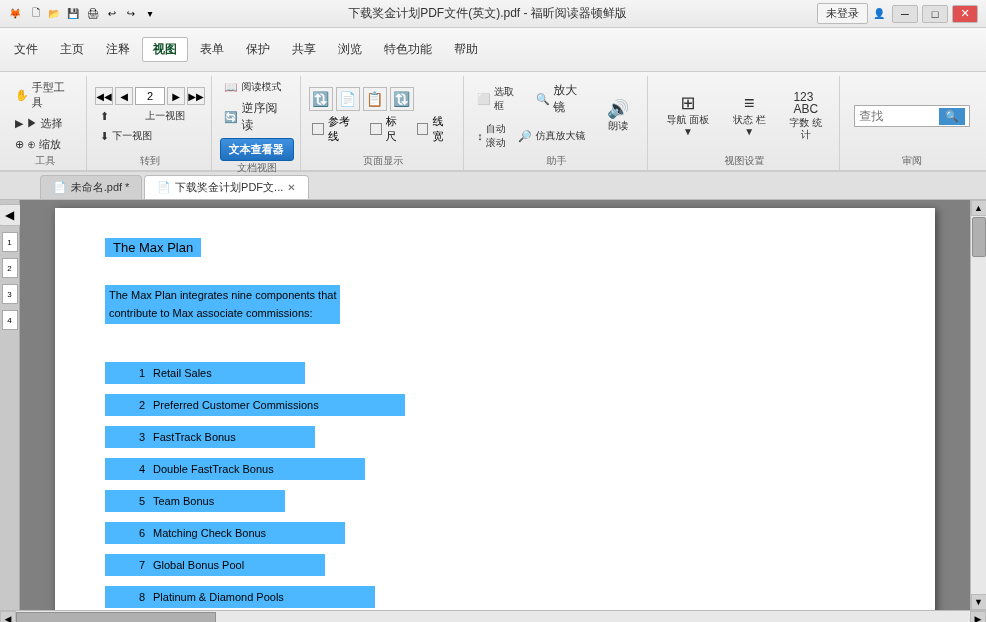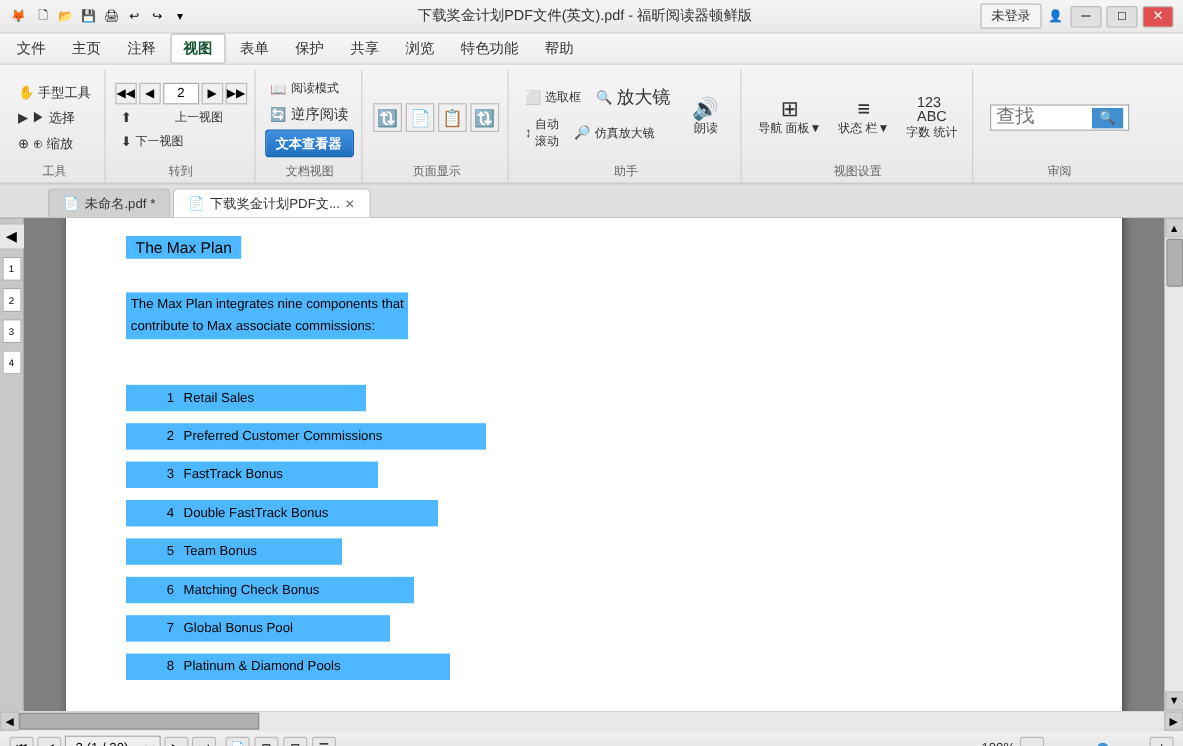--- a/index.html
+++ b/index.html
@@ -20,21 +20,21 @@
     .titlebar-icon { width: 16px; height: 16px; display: flex; align-items: center; justify-content: center; font-size: 10px; cursor: pointer; }
     .titlebar-title { font-size: 12px; color: #333; flex: 1; text-align: center; }
     .titlebar-right { display: flex; align-items: center; gap: 4px; }
     .win-btn { width: 26px; height: 18px; display: flex; align-items: center; justify-content: center; font-size: 11px; cursor: pointer; background: #e0e0e0; border: 1px solid #bbb; border-radius: 2px; }
     .win-btn.close { background: #e05050; color: white; }
     .login-btn { font-size: 11px; color: #333; padding: 2px 8px; border: 1px solid #bbb; background: #f5f5f5; border-radius: 2px; cursor: pointer; }
 
     
     .menubar {
       background: linear-gradient(to bottom, #f8f8f8, #ececec);
-      height: 26px;
+      height: 44px;
       display: flex;
       align-items: center;
       padding: 0 4px;
       border-bottom: 1px solid #ccc;
       gap: 2px;
     }
     .menu-item {
       padding: 3px 10px;
       font-size: 12px;
       cursor: pointer;
@@ -119,21 +119,21 @@
       font-weight: bold;
     }
 
     
     .nav-arrows { display: flex; align-items: center; gap: 2px; }
     .nav-arrow { width: 18px; height: 18px; display: flex; align-items: center; justify-content: center; background: #f0f0f0; border: 1px solid #bbb; cursor: pointer; font-size: 10px; }
     .page-input { width: 30px; height: 18px; text-align: center; border: 1px solid #aaa; font-size: 11px; }
 
     
     .search-box { display: flex; align-items: center; border: 1px solid #aaa; background: white; height: 22px; padding: 0 4px; }
-    .search-input { border: none; outline: none; width: 80px; font-size: 16px; }
+    .search-input { border: none; outline: none; width: 80px; font-size: 12px; }
     .search-btn { background: #4090d0; color: white; border: none; padding: 2px 6px; cursor: pointer; font-size: 11px; }
 
     
     .tabstrip {
       background: #e0e0e0;
       height: 28px;
       display: flex;
       align-items: flex-end;
       padding: 0 40px;
       border-bottom: 1px solid #bbb;
@@ -173,21 +173,21 @@
       border: 1px solid #bbb;
       border-radius: 2px;
     }
 
     
     .pdf-area {
       flex: 1;
       overflow: auto;
       display: flex;
       justify-content: center;
-      align-items: center;
+      align-items: flex-start;
       padding: 8px;
       background: #808080;
     }
     .pdf-page {
       background: white;
       width: 880px;
       min-height: 380px;
       box-shadow: 2px 2px 8px rgba(0,0,0,0.5);
       padding: 30px 50px;
       position: relative;
@@ -406,36 +406,50 @@
   <div class="ribbon-group" style="min-width:120px;">
     <div class="ribbon-group-content">
       <div class="ribbon-col" style="gap:2px;align-items:flex-start;">
 
         <div style="display:flex;gap:3px;align-items:center;">
           <div style="width:24px;height:24px;border:1px solid #bbb;display:flex;align-items:center;justify-content:center;cursor:pointer;font-size:14px;">🔃</div>
           <div style="width:24px;height:24px;border:1px solid #bbb;display:flex;align-items:center;justify-content:center;cursor:pointer;font-size:14px;">📄</div>
           <div style="width:24px;height:24px;border:1px solid #bbb;display:flex;align-items:center;justify-content:center;cursor:pointer;font-size:14px;">📋</div>
           <div style="width:24px;height:24px;border:1px solid #bbb;display:flex;align-items:center;justify-content:center;cursor:pointer;font-size:14px;">🔃</div>
         </div>
+        <div style="display:flex;gap:3px;align-items:center;">
+          <div class="check-item">
+              <span class="check-box"></span>
+              <span>参考线</span>
+            </div>
+          <div class="check-item">
+              <span class="check-box"></span>
+              <span>标尺</span>
+            </div>
+          <div class="check-item">
+              <span class="check-box"></span>
+              <span>线宽</span>
+            </div>
+        </div>
       </div>
     </div>
     <div class="ribbon-group-label">页面显示</div>
   </div>
 
   <div class="ribbon-group" style="min-width:130px;">
     <div class="ribbon-group-content">
       <div class="ribbon-col" style="gap:2px;">
         <div style="display:flex;gap:3px;">
           <div class="ribbon-btn-small">
             <span>⬜</span>
             <span style="font-size:10px;">选取框</span>
           </div>
           <div class="ribbon-btn-small">
             <span>🔍</span>
-            <span style="font-size:15px;">放大镜</span>
+            <span style="font-size:12px;">放大镜</span>
           </div>
         </div>
         <div style="display:flex;gap:3px;">
           <div class="ribbon-btn-small">
             <span>↕</span>
             <span style="font-size:10px;">自动<br>滚动</span>
           </div>
           <div class="ribbon-btn-small">
             <span>🔎</span>
             <span style="font-size:10px;">仿真放大镜</span>

